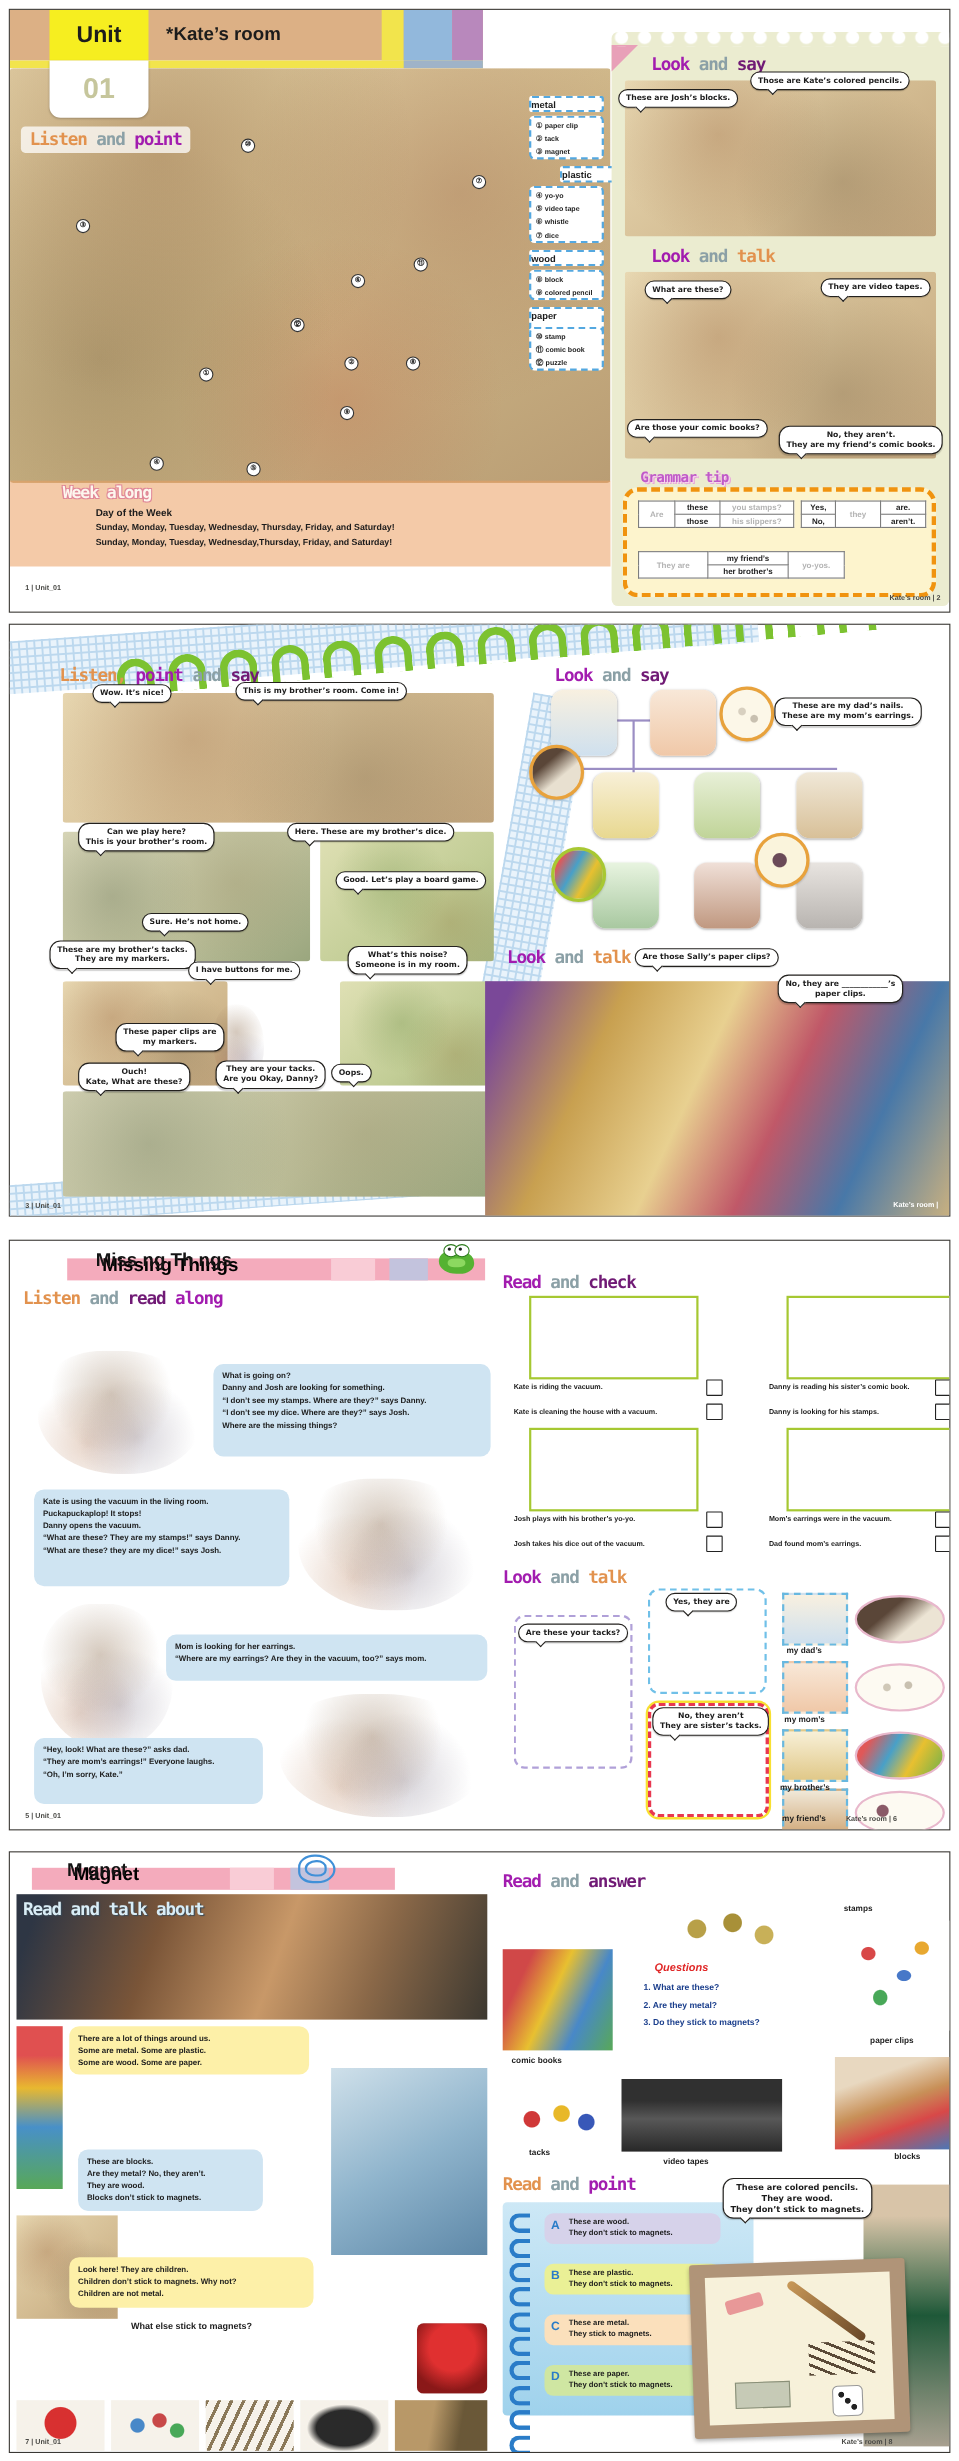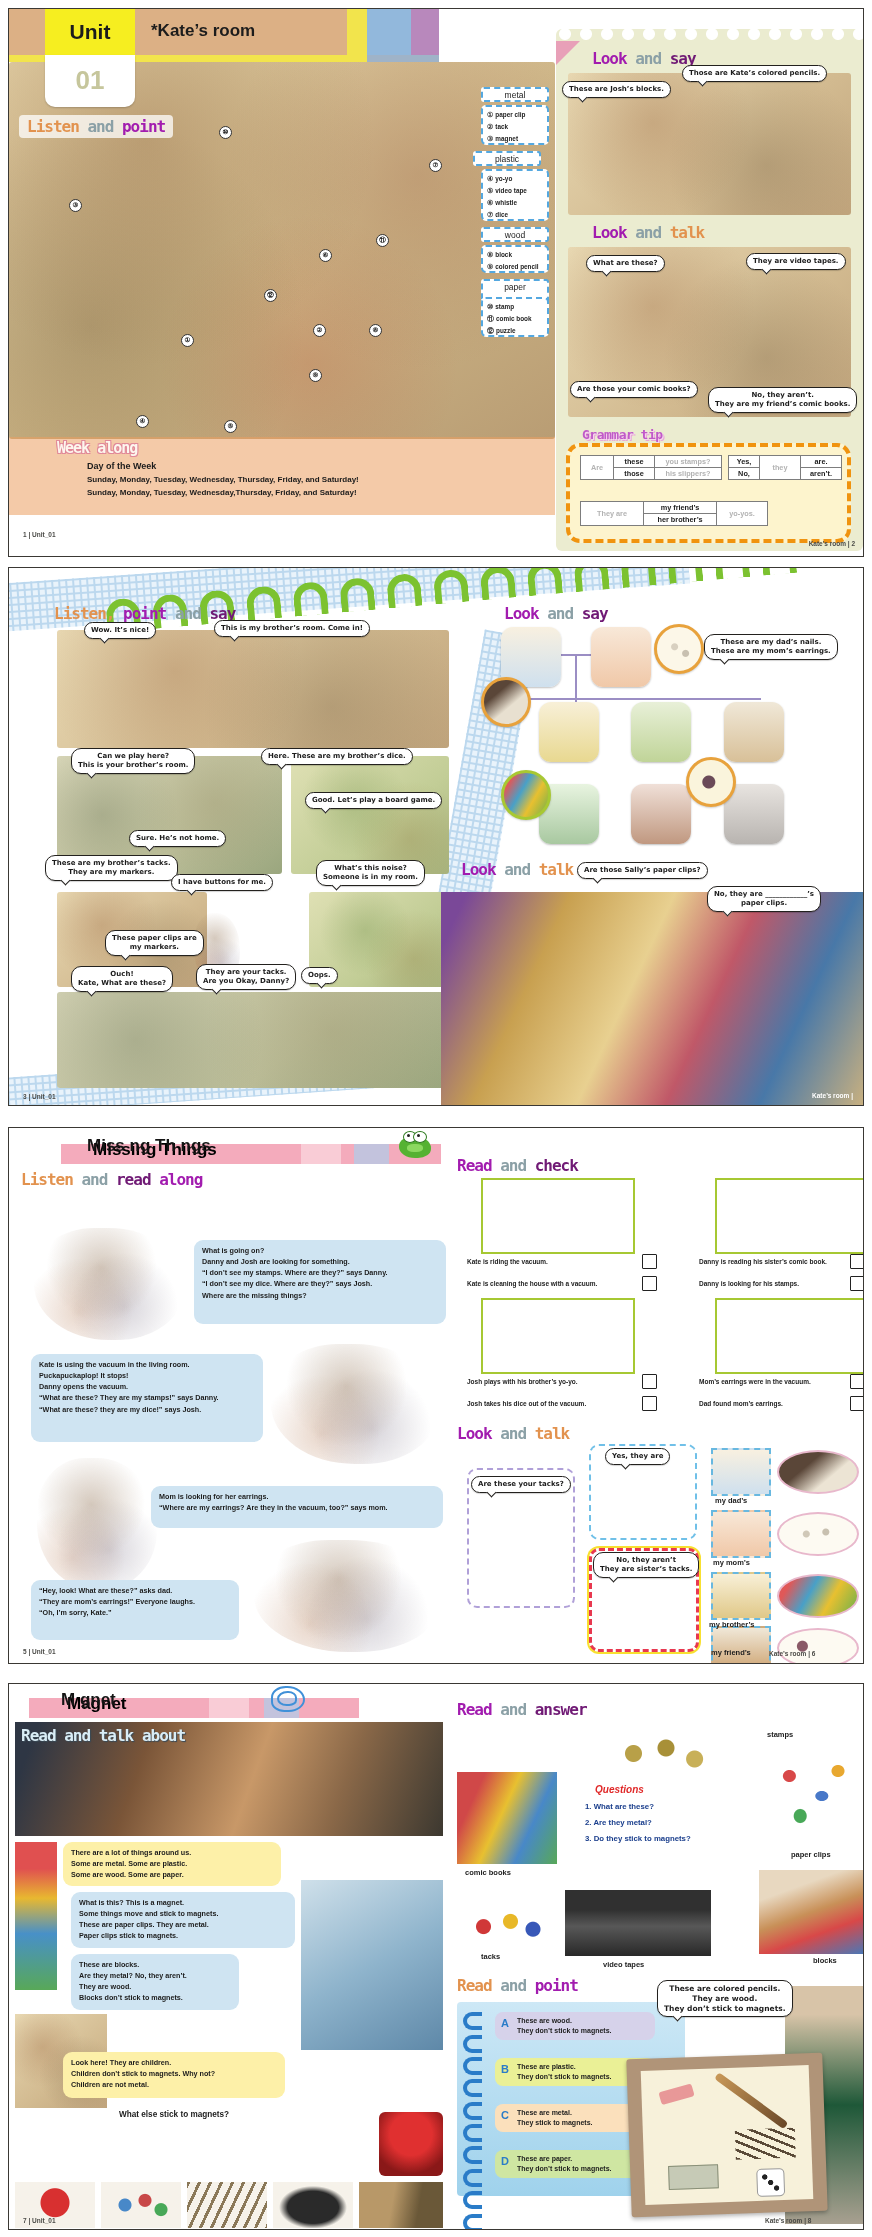--- a/index.html
+++ b/index.html
@@ -19,21 +19,21 @@
   .g-green{background:radial-gradient(circle at 40% 40%,rgba(120,150,80,.35),transparent 45%),radial-gradient(circle at 75% 70%,rgba(150,130,70,.3),transparent 40%),linear-gradient(140deg,#dfe0b4,#c2cd96 60%,#a8b47e)}
   .g-street{background:radial-gradient(circle at 20% 50%,rgba(110,120,90,.35),transparent 40%),radial-gradient(circle at 70% 40%,rgba(150,140,100,.3),transparent 45%),linear-gradient(140deg,#d8d6b8,#bdbf9a 60%,#9aa67e)}
   .g-class{background:linear-gradient(115deg,#7a4898 5%,#c8a050 25%,#e8d090 45%,#c05868 62%,#4878a8 80%,#c8b080)}
   .g-kids{background:linear-gradient(110deg,#2e3644 5%,#7a5538 30%,#c89868 55%,#8a6848 75%,#3c3830)}
   .g-photo-blue{background:linear-gradient(150deg,#cfe0ea,#8fb4cc 50%,#5e88a8)}
   .g-blocks{background:linear-gradient(160deg,#e8d8c0,#d0b090 45%,#a87858)}
   .g-boy{background:linear-gradient(180deg,#d8c4a8 12%,#1e5838 50%,#a8a090)}
   .sk{background:radial-gradient(circle at 30% 60%,rgba(240,150,60,.28),transparent 32%),radial-gradient(circle at 65% 45%,rgba(100,160,80,.22),transparent 35%),radial-gradient(circle at 50% 78%,rgba(230,120,140,.2),transparent 30%),#fff}
   .softillo{background:radial-gradient(circle at 45% 35%,rgba(150,120,90,.4),transparent 50%),radial-gradient(circle at 60% 70%,rgba(120,110,130,.3),transparent 45%),radial-gradient(circle at 30% 75%,rgba(180,120,80,.3),transparent 40%);border-radius:40% 50% 45% 50%}
   .wordbox{position:absolute;background:#fff;border:2px dashed #54a8e0;border-radius:5px;box-sizing:border-box}
-  .wordbox.hdr{text-align:center;font-weight:normal;font-size:8.5px;padding-top:1px;border-radius:3px}
+  .wordbox.hdr{text-align:left;font-weight:bold;font-size:8.5px;padding-top:1px;border-radius:3px}
   .witem{font-size:6.4px;font-weight:bold;line-height:12px;white-space:nowrap}
   .witem .n{color:#333;margin-right:2px;font-size:7px}
   .mark{position:absolute;width:11px;height:11px;background:#fff;border:1px solid #333;border-radius:50%;font-size:6.5px;font-weight:bold;text-align:center;line-height:10.5px;color:#111;z-index:5}
   .gtable{border-collapse:collapse;background:#fff;position:absolute}
   .gtable td{border:1px solid #7d7d7d;font-size:7.3px;font-weight:bold;text-align:center;padding:1px 3px;background:#fff}
   .gray{color:#b3b3b3}
   .checkbox{width:13px;height:13px;border:1.6px solid #222;background:#fff;border-radius:1px;flex:none}
   .stmtrow{position:absolute;display:flex;align-items:center;justify-content:space-between}
   .stmt{font-size:6.5px;font-weight:bold;line-height:1.2;padding-right:4px}
   .imgbox{position:absolute;border:2px solid #a6c832;background:#fff}
@@ -89,21 +89,21 @@
   <div class="mark" style="left:210px;top:117px">⑩</div>
   <div class="mark" style="left:367px;top:225px">⑪</div>
   <div class="mark" style="left:255px;top:280px">⑫</div>
 
   <div class="wordbox hdr" style="left:472px;top:78px;width:68px;height:15px">metal</div>
   <div class="wordbox" style="left:472px;top:96px;width:68px;height:40px;padding:2px 4px">
     <div class="witem"><span class="n">①</span><span>paper clip</span></div>
     <div class="witem"><span class="n">②</span><span>tack</span></div>
     <div class="witem"><span class="n">③</span><span>magnet</span></div>
   </div>
-  <div class="wordbox hdr" style="left:464px;top:142px;width:68px;height:15px">plastic</div>
+  <div class="wordbox hdr" style="left:500px;top:142px;width:68px;height:15px">plastic</div>
   <div class="wordbox" style="left:472px;top:160px;width:68px;height:52px;padding:2px 4px">
     <div class="witem"><span class="n">④</span><span>yo-yo</span></div>
     <div class="witem"><span class="n">⑤</span><span>video tape</span></div>
     <div class="witem"><span class="n">⑥</span><span>whistle</span></div>
     <div class="witem"><span class="n">⑦</span><span>dice</span></div>
   </div>
   <div class="wordbox hdr" style="left:472px;top:218px;width:68px;height:15px">wood</div>
   <div class="wordbox" style="left:472px;top:236px;width:68px;height:28px;padding:2px 4px">
     <div class="witem"><span class="n">⑧</span><span>block</span></div>
     <div class="witem"><span class="n">⑨</span><span>colored pencil</span></div>
@@ -366,24 +366,20 @@
   <div class="abs" style="left:262px;top:0;width:34px;height:28px;z-index:3">
     <div style="position:absolute;left:0;top:2px;width:30px;height:22px;border:2.5px solid #4090d8;border-radius:50% 60% 55% 45%"></div>
     <div style="position:absolute;left:6px;top:7px;width:16px;height:11px;border:2px solid #4090d8;border-radius:60% 50% 45% 55%"></div>
   </div>
   <div class="pix pixlight" style="position:absolute;left:12px;top:42px;z-index:5"><span>Read</span> <span>and</span> <span>talk</span> <span>about</span></div>
   <div class="illo g-kids" style="left:6px;top:38px;width:428px;height:114px;border-radius:0"></div>
   <div class="illo g-blocks" style="left:6px;top:158px;width:42px;height:148px;border-radius:0;background:linear-gradient(180deg,#e05050 18%,#e8b830 38%,#4890c8 62%,#58a858)"></div>
   <div class="para yellow" style="left:54px;top:158px;width:218px;height:44px">There are a lot of things around us.
 Some are metal. Some are plastic.
 Some are wood. Some are paper.</div>
-  <div class="para" style="left:62px;top:208px;width:224px;height:56px">What is this? This is a magnet.
-Some things move and stick to magnets.
-These are paper clips. They are metal.
-Paper clips stick to magnets.</div>
   <div class="illo g-photo-blue" style="left:292px;top:196px;width:142px;height:170px;border-radius:0"></div>
   <div class="para" style="left:62px;top:270px;width:168px;height:56px">These are blocks.
 Are they metal? No, they aren’t.
 They are wood.
 Blocks don’t stick to magnets.</div>
   <div class="illo g-warm" style="left:6px;top:330px;width:92px;height:94px;border-radius:0"></div>
   <div class="para yellow" style="left:54px;top:368px;width:222px;height:46px">Look here! They are children.
 Children don’t stick to magnets. Why not?
 Children are not metal.</div>
   <div class="abs" style="left:370px;top:428px;width:64px;height:64px;background:radial-gradient(circle at 50% 35%,#e03030 40%,#8a1818 75%),#6a1010;border-radius:6px"></div>

